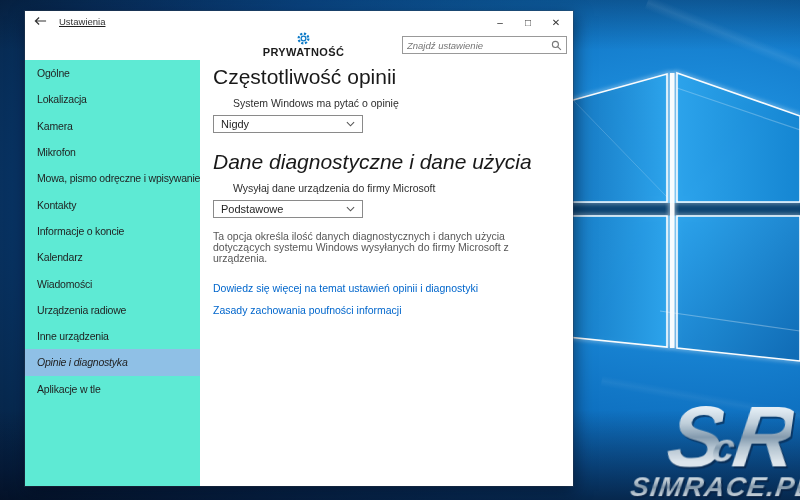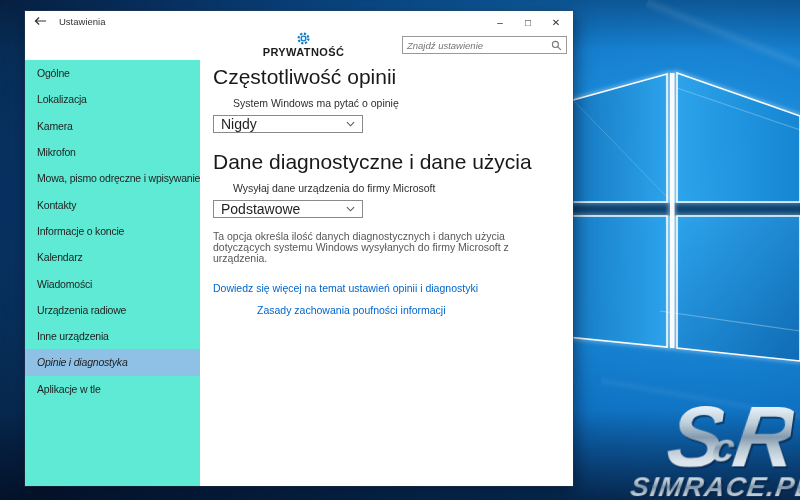--- a/index.html
+++ b/index.html
@@ -37,21 +37,21 @@
   .wm-small{font-size:40px;line-height:40px;margin:0 -2px 0 -6px;}
   .wm-text{font-size:28px;letter-spacing:1px;margin:4px -12px 0 0;white-space:nowrap;text-align:right;
     filter:drop-shadow(2px 2px 0 rgba(9,28,58,.6));}
 
   
   .window{
     position:absolute;left:25px;top:11px;width:548px;height:475px;background:#ffffff;
     box-shadow:2px 5px 16px rgba(3,10,25,.55), 0 0 0 1px rgba(70,80,95,.35);
     font-size:11px;color:#1f1f1f;
   }
-  .titlebar{height:20px;position:relative;display:flex;align-items:center;}
+  .titlebar{height:20px;position:relative;display:flex;align-items:center;text-decoration:underline;}
   .back-btn{margin-left:9px;width:14px;height:12px;display:flex;align-items:center;}
   .win-title{margin-left:11px;font-size:9.5px;color:#333;}
   .caption-row{position:absolute;top:3px;right:3px;display:flex;}
   .cap-btn{width:28px;height:17px;display:flex;align-items:center;justify-content:center;
     font-size:10px;color:#333;}
 
   .app-header{height:29px;position:relative;display:flex;align-items:center;flex-direction:column;}
   .gear-wrap{margin-left:9px;display:flex;align-items:center;}
   .app-title{margin-left:9px;font-size:11px;font-weight:bold;letter-spacing:.4px;color:#1c1c1c;}
   .search-box{position:absolute;right:6px;top:5px;width:163px;height:16px;border:1px solid #999;
@@ -62,29 +62,29 @@
 
   .window-body{display:flex;height:426px;}
   .sidebar{width:175px;flex-shrink:0;background:#5eead4;}
   .side-item{height:26.3px;display:flex;align-items:center;padding-left:12px;
     font-size:10.5px;letter-spacing:-.2px;color:#1f1f1f;white-space:nowrap;overflow:hidden;cursor:default;}
   .side-item.selected{background:#8fc0e6;font-style:italic;}
 
   .content{flex:1;padding-left:13px;overflow:hidden;}
   .section-heading{font-size:21px;font-weight:400;color:#191919;line-height:18px;}
   .hd1{margin-top:8px;}
-  .hd2{margin-top:20px;}
+  .hd2{margin-top:20px;font-style:italic;}
   .field-label{margin-top:11px;font-size:10.5px;color:#2e2e2e;line-height:13px;margin-left:20px;}
   .dropdown{margin-top:5px;width:150px;height:18px;box-sizing:border-box;border:1px solid #8a8a8a;
     background:#fff;display:flex;align-items:center;justify-content:space-between;
-    padding:0 7px;font-size:14px;color:#1f1f1f;cursor:default;}
+    padding:0 7px;font-size:11px;color:#1f1f1f;cursor:default;}
   .description{margin-top:13px;width:348px;font-size:10.5px;line-height:11px;color:#575757;}
   .link{display:block;width:fit-content;margin-top:18px;font-size:10.5px;color:#0066cc;
     text-decoration:none;cursor:pointer;}
-  .link + .link{margin-top:10px;margin-left:44px;}
+  .link + .link{margin-top:10px;}
 </style>
 </head>
 <body>
 
 <div class="desktop">
   <div class="beam beam1"></div>
   <div class="beam beam2"></div>
 
   <svg class="logo-svg" viewBox="0 0 800 500">
     <defs>

